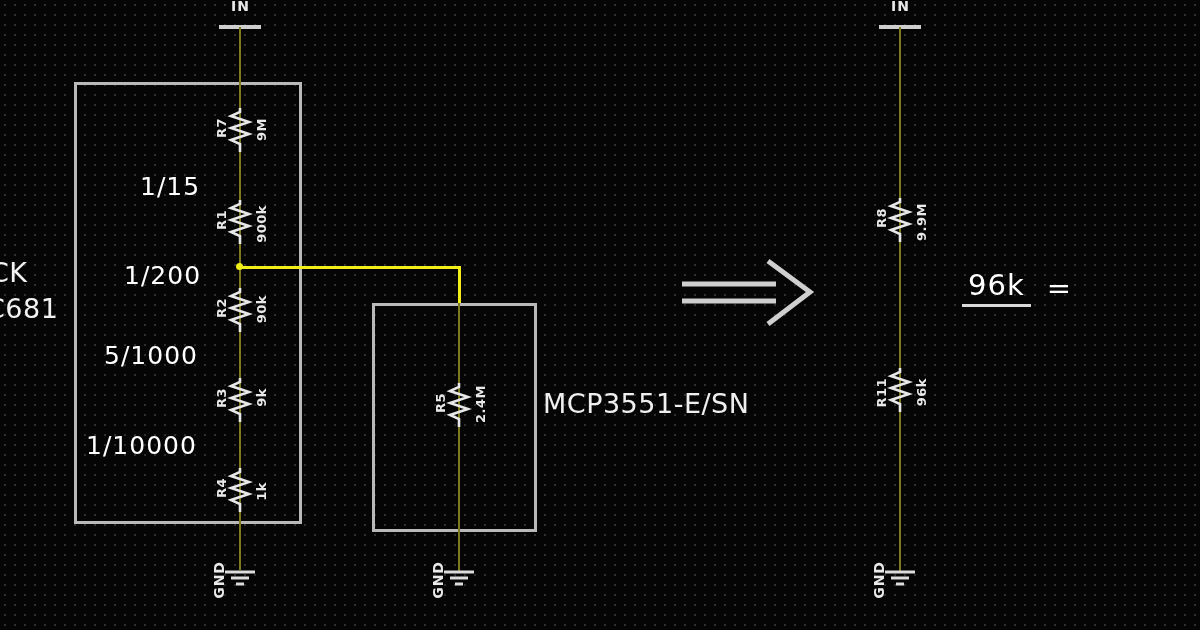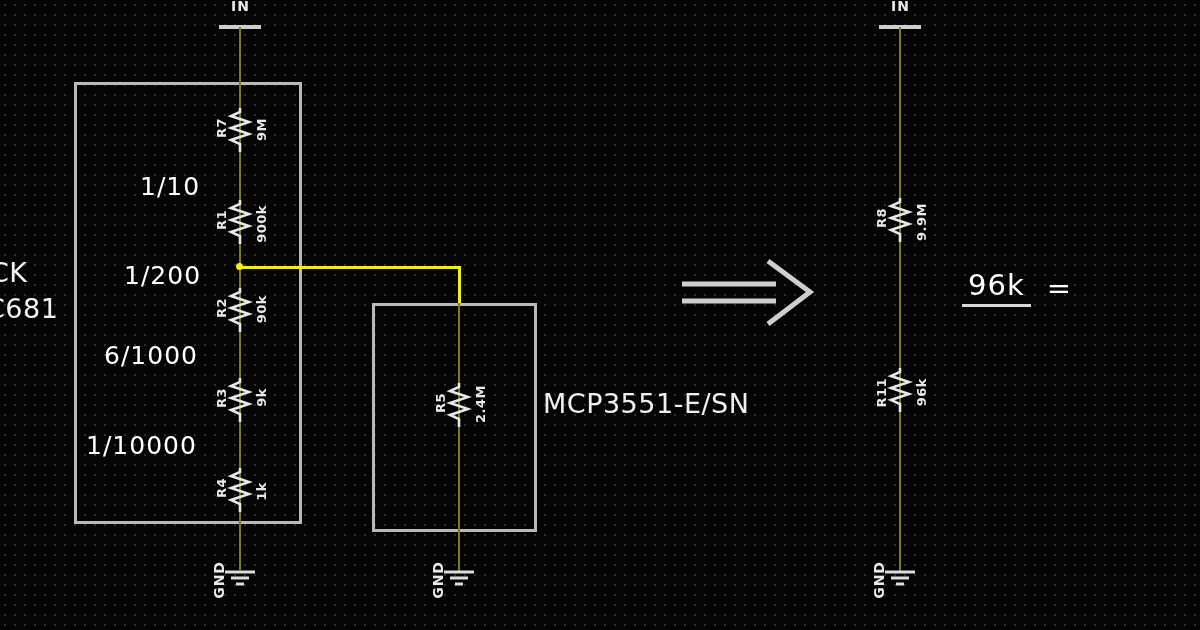--- a/index.html
+++ b/index.html
@@ -109,23 +109,23 @@
   <div class="reflabel" style="left:254px;top:388px;">9k</div>
 
   <div class="res" style="left:227px;top:468px;">
     <svg width="26" height="44" viewBox="0 0 26 44">
       <polyline points="13,0 13,4 4,8 22,14 4,20 22,26 4,32 13,36 13,44" fill="none" stroke="#e8e8e8" stroke-width="2.6"></polyline>
     </svg>
   </div>
   <div class="reflabel" style="left:214px;top:478px;">R4</div>
   <div class="reflabel" style="left:254px;top:482px;">1k</div>
 
-  <div class="div-label" style="left:140px;top:172px;">1/10</div>
+  <div class="div-label" style="left:140px;top:172px;">1/15</div>
   <div class="div-label" style="left:124px;top:261px;">1/200</div>
-  <div class="div-label" style="left:104px;top:341px;">6/1000</div>
+  <div class="div-label" style="left:104px;top:341px;">5/1000</div>
   <div class="div-label" style="left:86px;top:431px;">1/10000</div>
 
   <div class="gnd-label" style="left:211px;top:561px;">GND</div>
   <div class="gnd-sym" style="left:223px;top:569px;">
     <svg width="34" height="18" viewBox="0 0 34 18">
       <line x1="2" y1="3" x2="32" y2="3" stroke="#dcdcdc" stroke-width="3"></line>
       <line x1="8" y1="9" x2="26" y2="9" stroke="#dcdcdc" stroke-width="3"></line>
       <line x1="13" y1="15" x2="21" y2="15" stroke="#dcdcdc" stroke-width="3"></line>
     </svg>
   </div>

